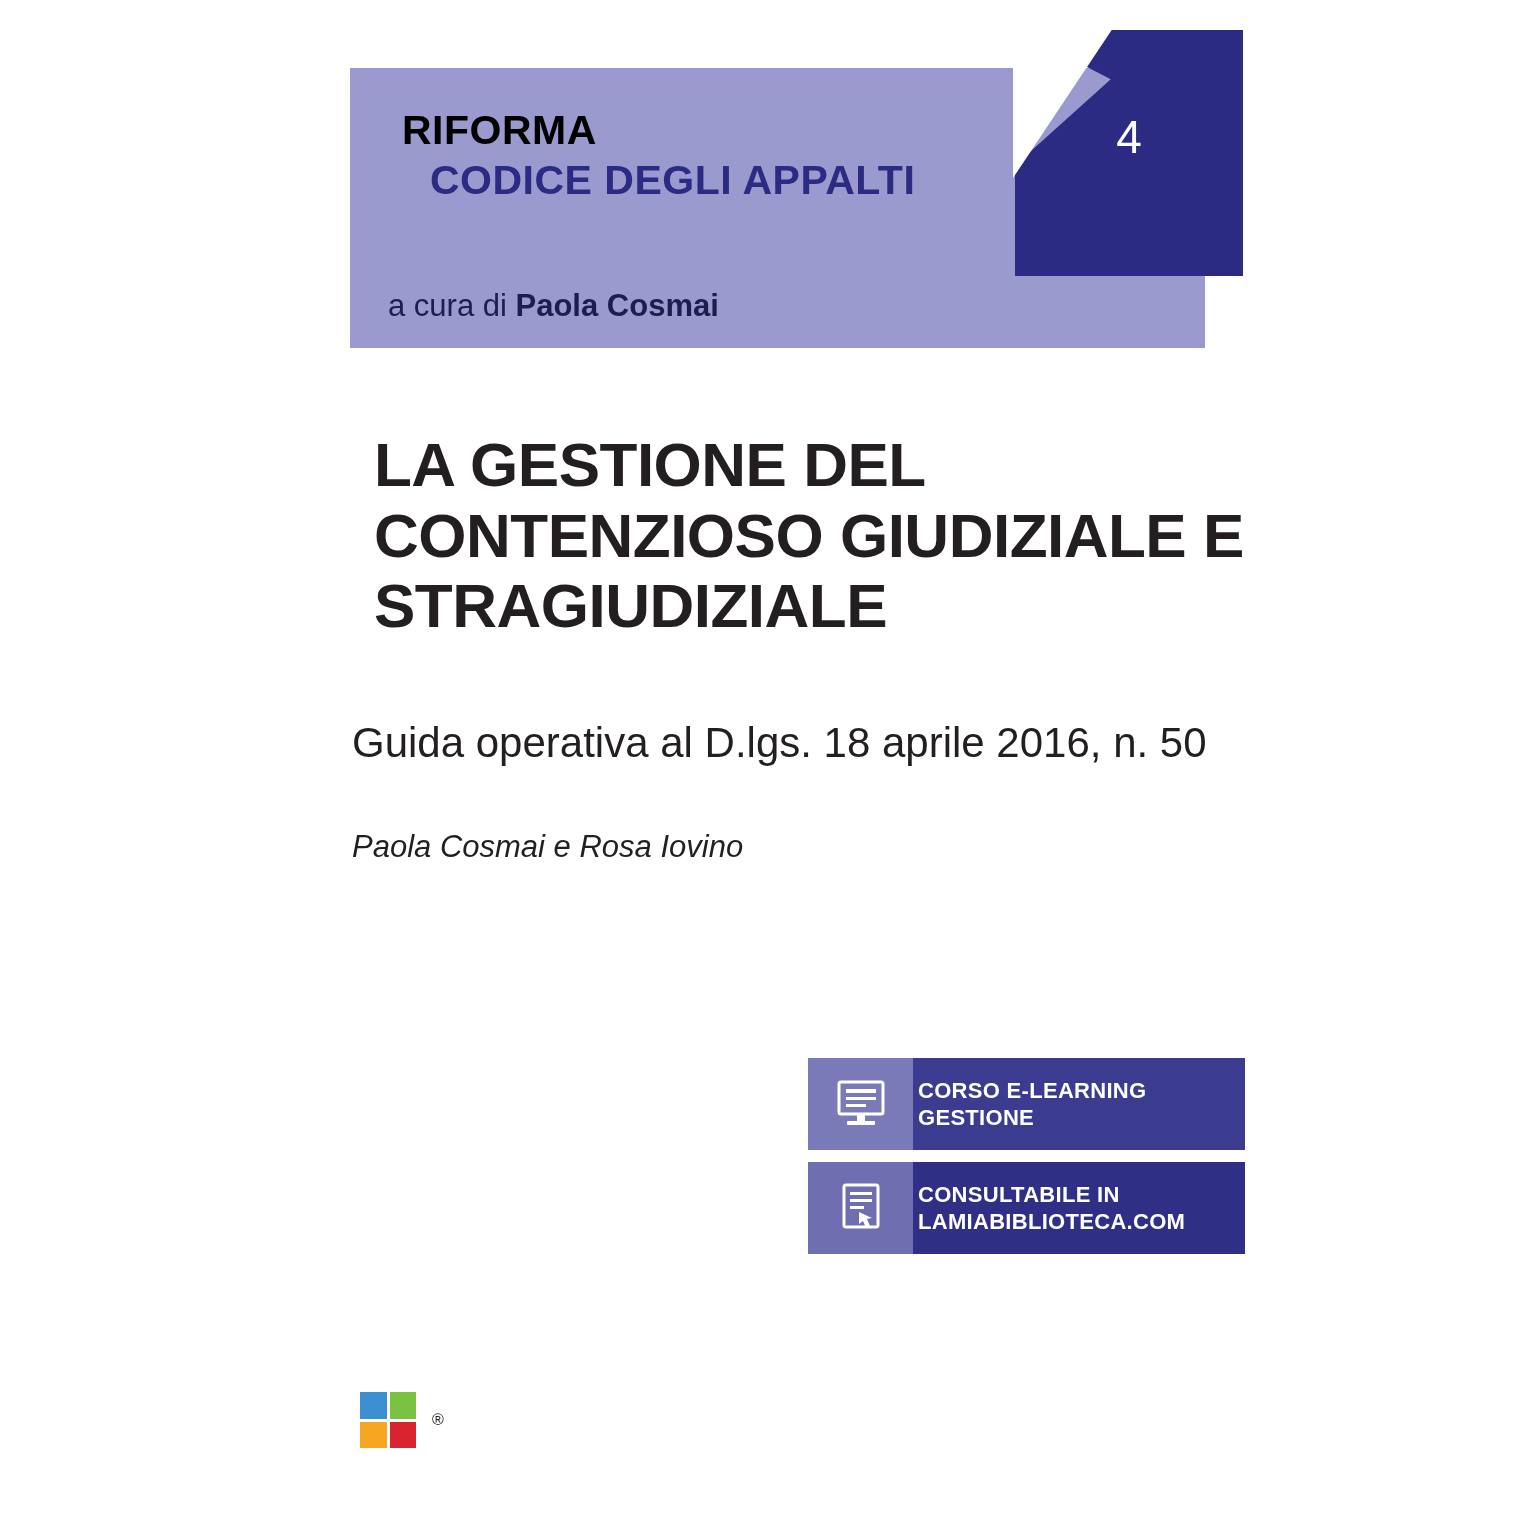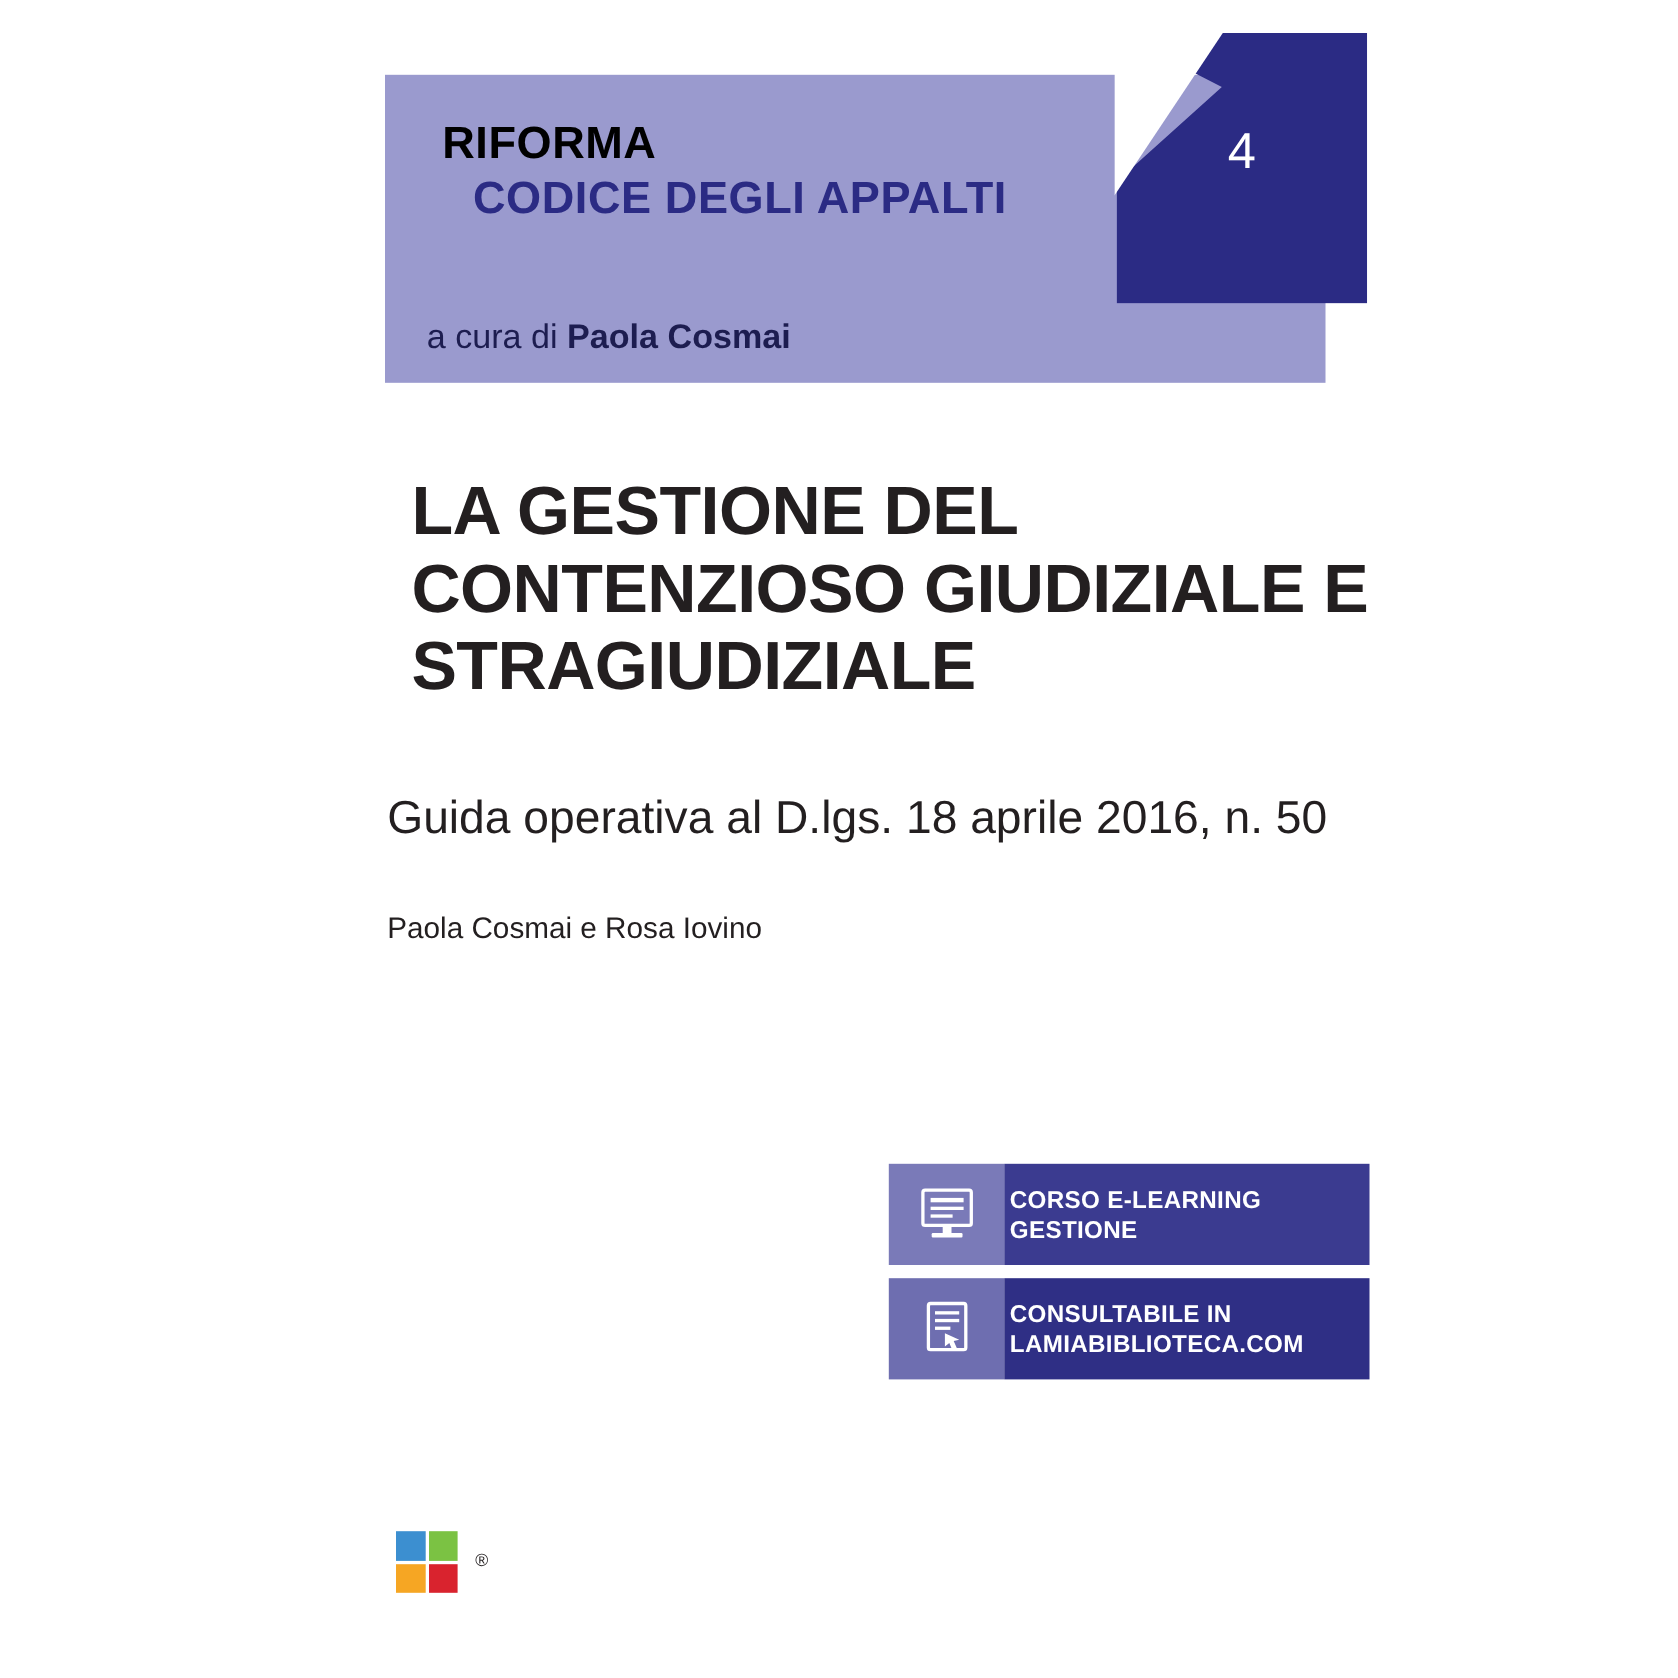--- a/index.html
+++ b/index.html
@@ -117,23 +117,24 @@
     width: 940px;
     font-size: 42px;
     color: #231f20;
     line-height: 1.2;
   }
   .authors {
     position: absolute;
     left: 352px;
     top: 828px;
     width: 940px;
-    font-size: 27px;
+    font-size: 31px;
     color: #231f20;
     line-height: 1.2;
+    font-style: italic;
   }
 
   
   .badges {
     position: absolute;
     left: 808px;
     top: 1058px;
     width: 437px;
   }
   .badge {

